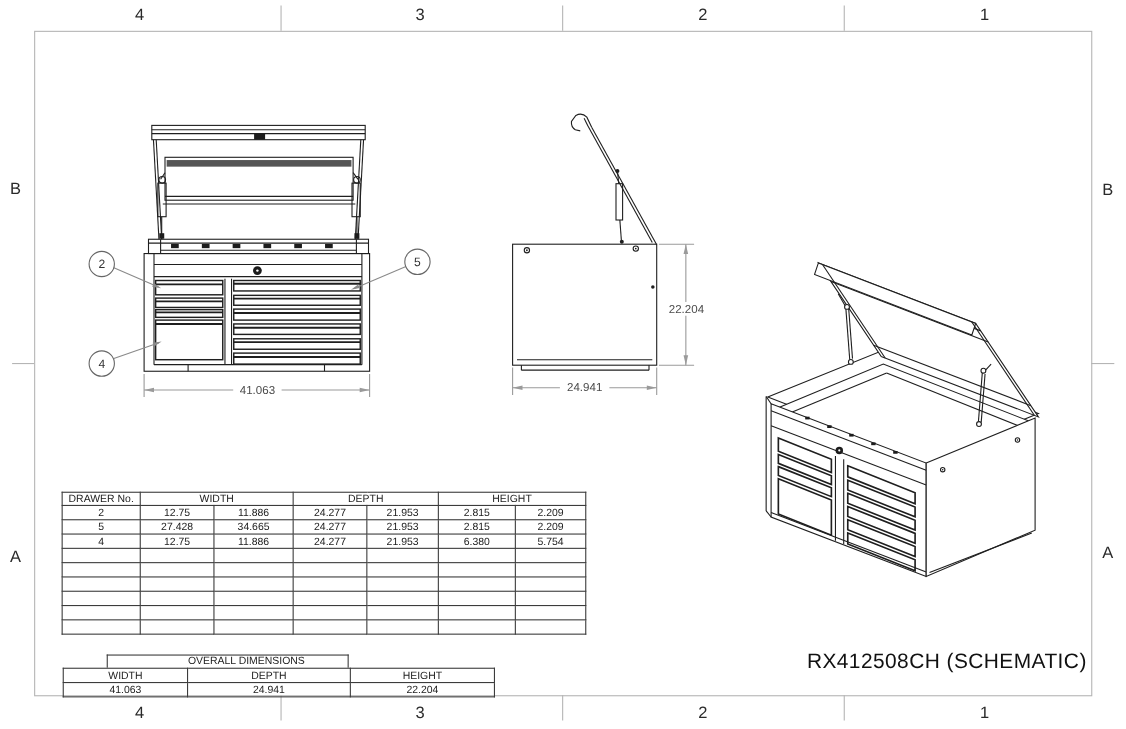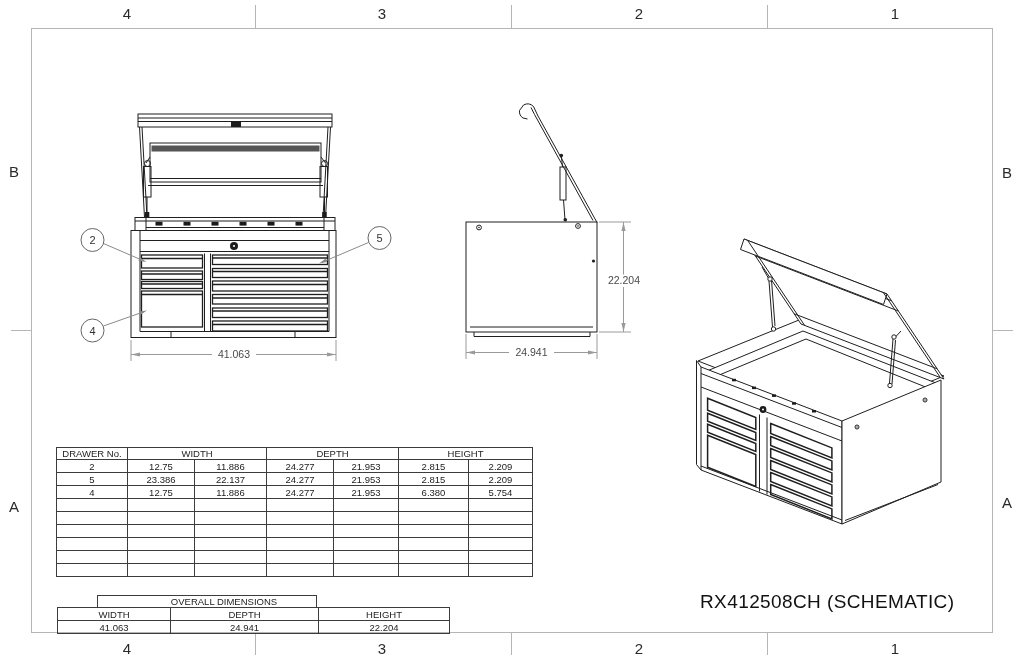--- a/index.html
+++ b/index.html
@@ -14,21 +14,21 @@
   #drawerTable{position:absolute;left:56px;top:447px;border-collapse:collapse;table-layout:fixed;
                font-size:9.5px;color:#1c1c1c;}
   #drawerTable td{border:1px solid #3c3c3c;text-align:center;padding:0;height:12px;line-height:11px;
                   overflow:hidden;white-space:nowrap;}
   #drawerTable tr.hdr1 td{height:11px;}
   #overallWrap{position:absolute;left:57px;top:595px;width:392px;font-size:9.5px;color:#1c1c1c;}
   #overallTitle{width:220px;height:12px;margin-left:40px;border:1px solid #3c3c3c;border-bottom:none;
                 text-align:center;line-height:12px;box-sizing:border-box;padding-left:34px;}
   #overallTable{border-collapse:collapse;table-layout:fixed;width:392px;}
   #overallTable td{border:1px solid #3c3c3c;text-align:center;padding:0;height:12px;line-height:11px;}
-  #titleBlock{position:absolute;left:700px;top:591px;width:288px;text-align:left;
+  #titleBlock{position:absolute;left:700px;top:591px;width:288px;text-align:right;
               font-size:19px;letter-spacing:0.4px;color:#111;}
 </style>
 </head>
 <body>
 
 <div id="sheet">
 
   <div id="frame"></div>
   <div class="tick" style="left:255px;top:5px;width:1px;height:23px;"></div>
   <div class="tick" style="left:511px;top:5px;width:1px;height:23px;"></div>
@@ -311,22 +311,22 @@
       <td>2</td>
       <td>12.75</td>
       <td>11.886</td>
       <td>24.277</td>
       <td>21.953</td>
       <td>2.815</td>
       <td>2.209</td>
     </tr>
     <tr>
       <td>5</td>
-      <td>23.386</td>
-      <td>22.137</td>
+      <td>27.428</td>
+      <td>34.665</td>
       <td>24.277</td>
       <td>21.953</td>
       <td>2.815</td>
       <td>2.209</td>
     </tr>
     <tr>
       <td>4</td>
       <td>12.75</td>
       <td>11.886</td>
       <td>24.277</td>

